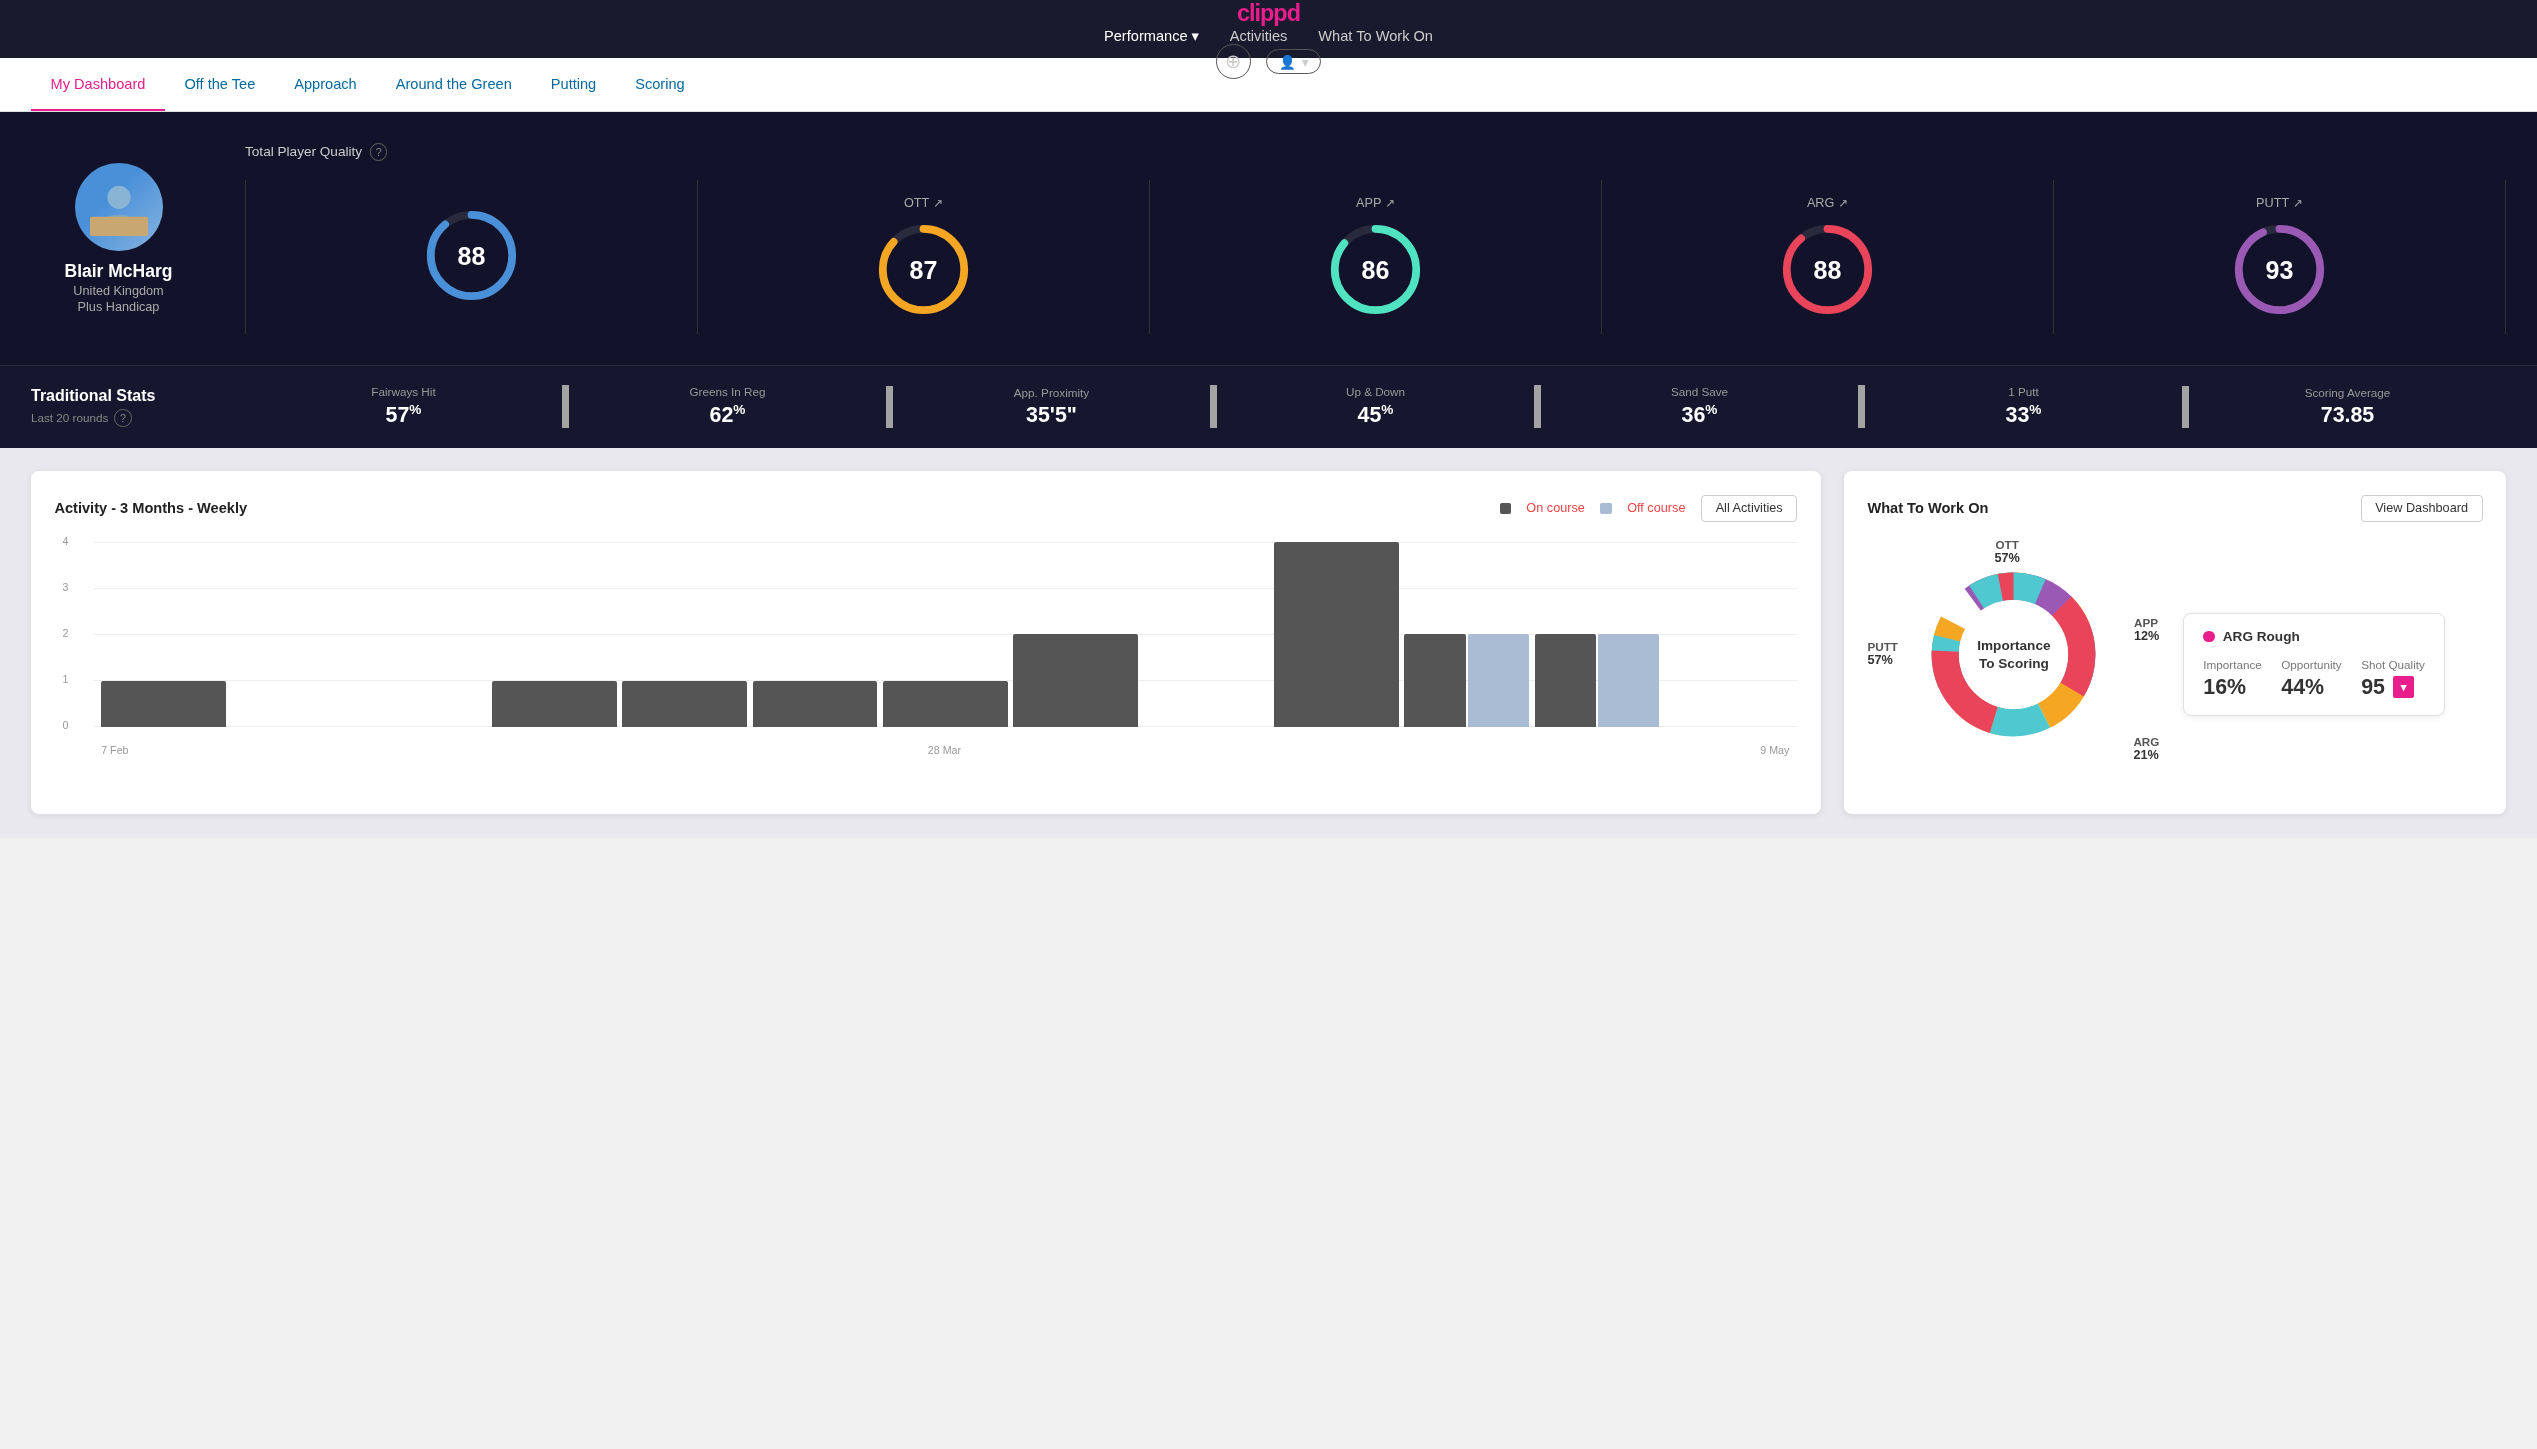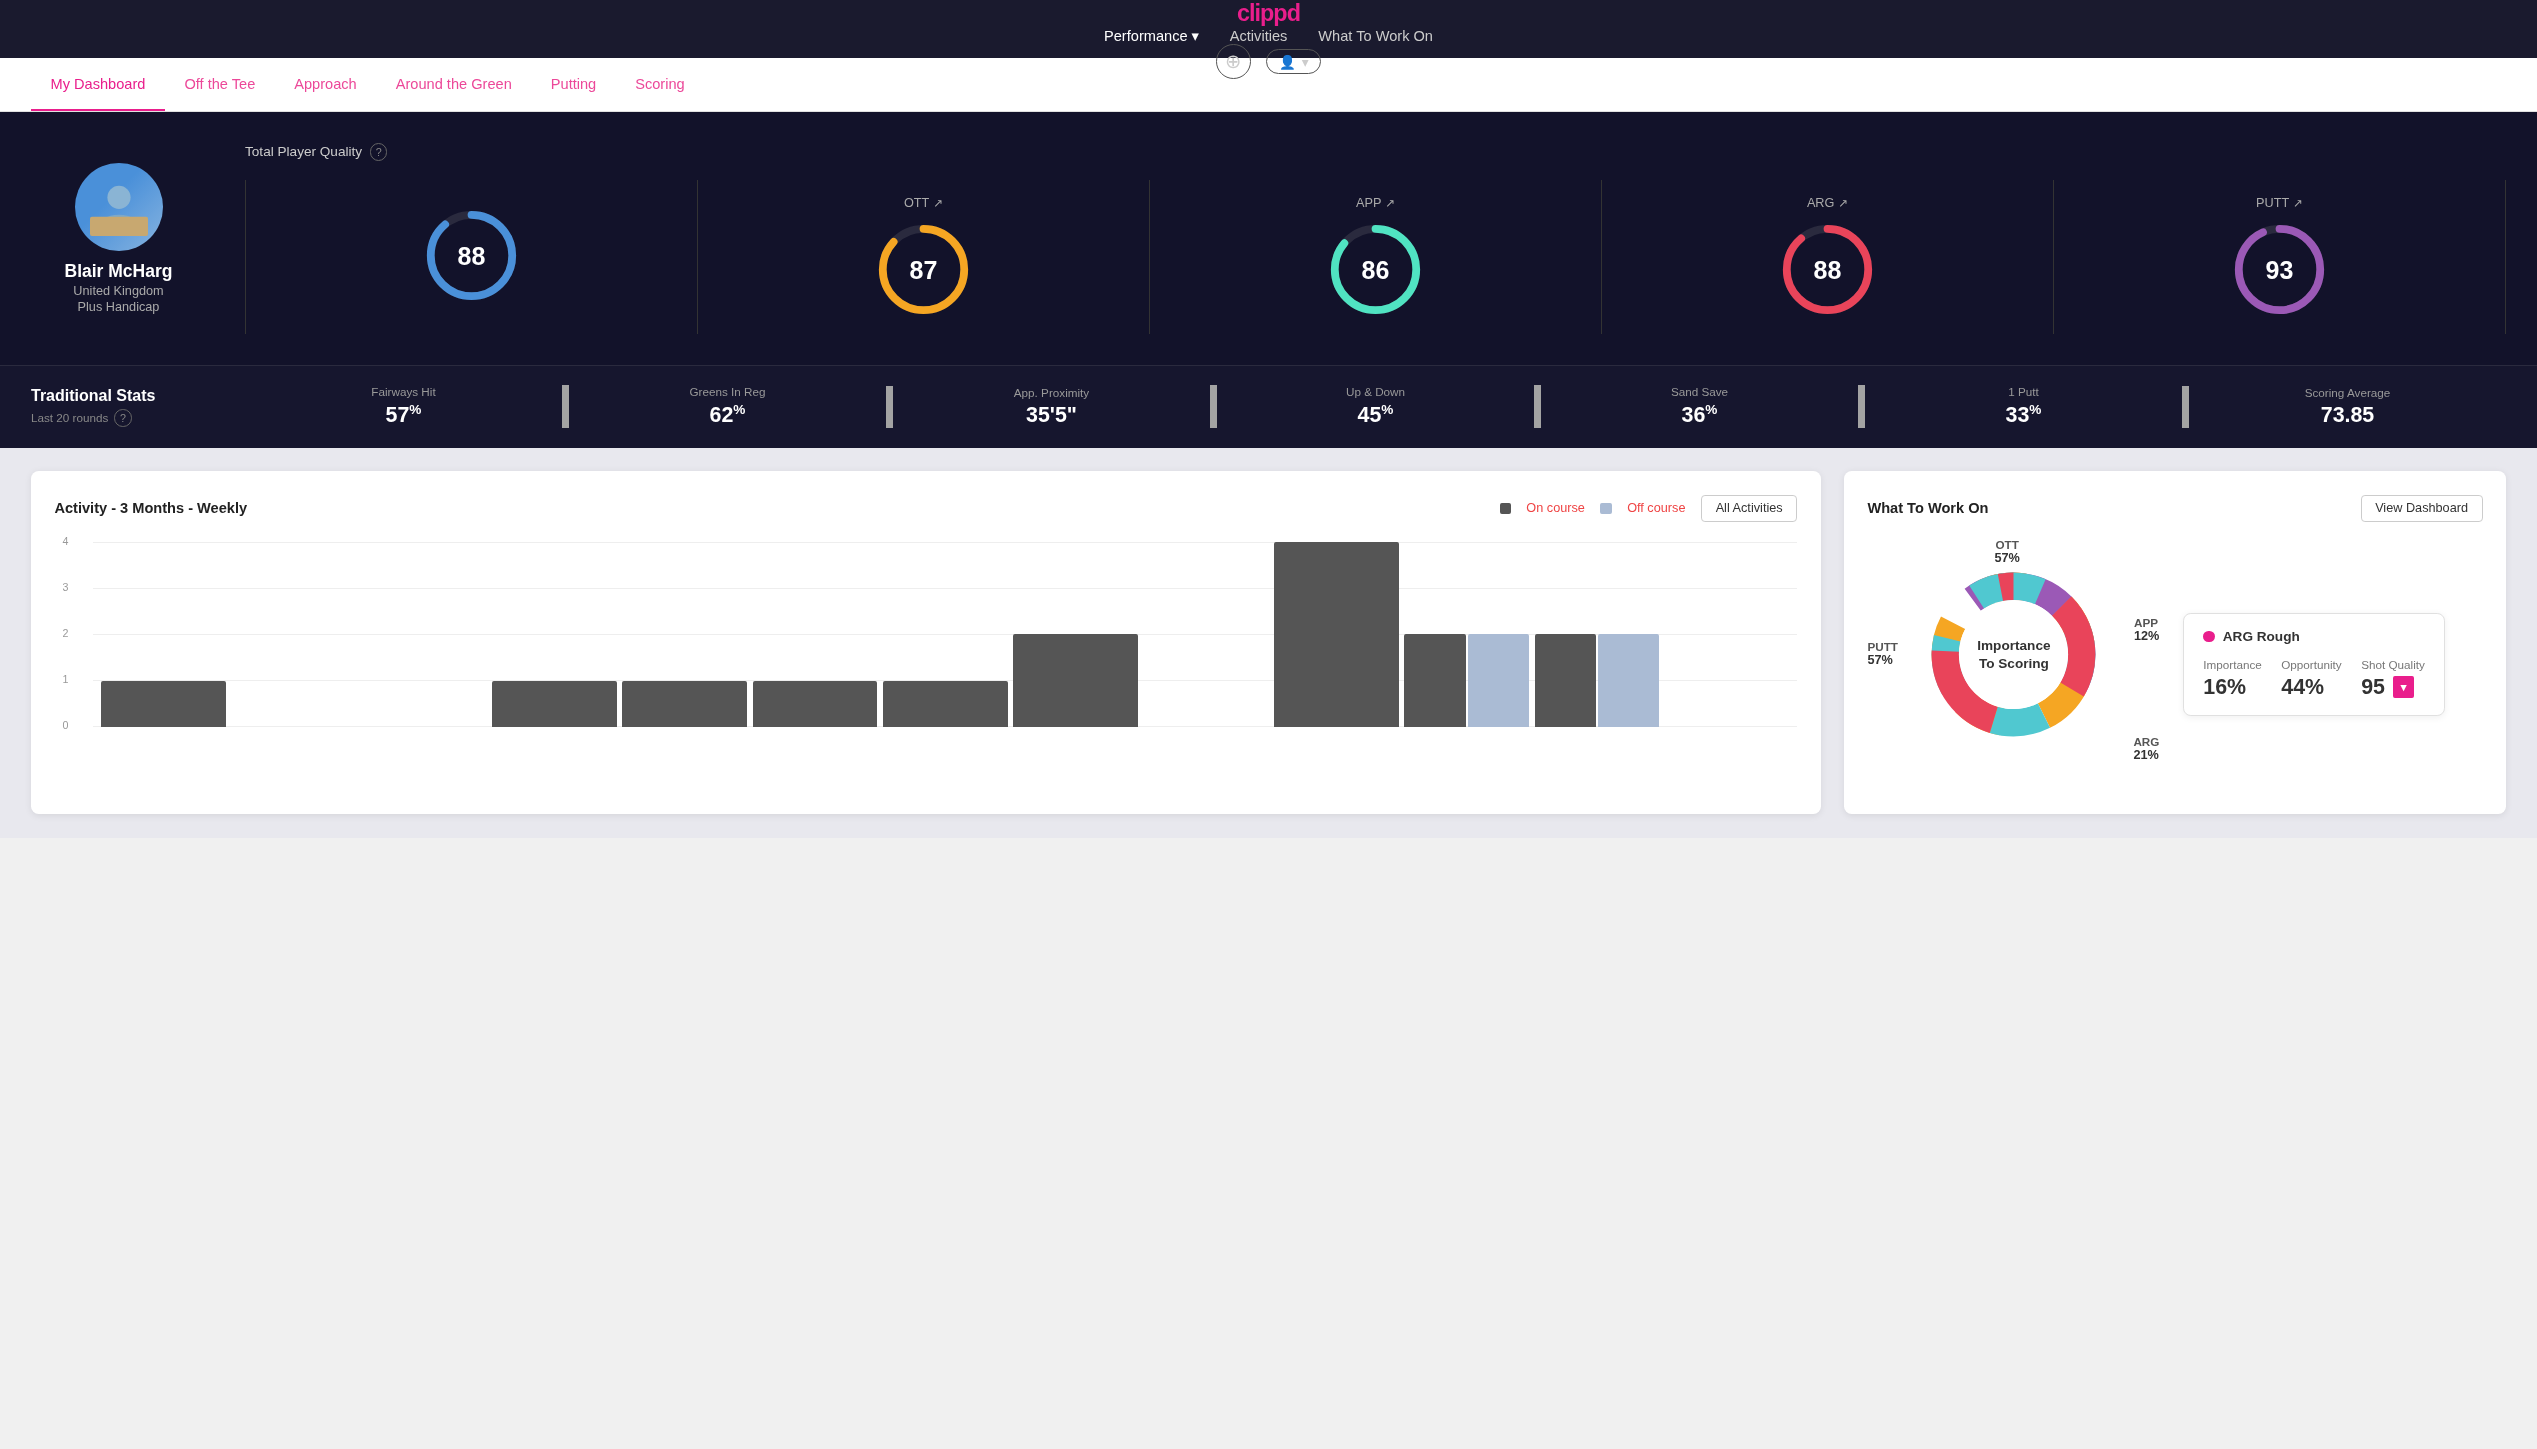--- a/index.html
+++ b/index.html
@@ -54,21 +54,21 @@
     }
 
     
     .sub-nav {
       background: #fff;
       display: flex;
       padding: 0 31px;
       border-bottom: 1px solid #e0e0e0;
     }
     .sub-nav-item {
-      color: #ec4899;
+      color: #0369a1;
       text-decoration: none;
       font-size: 14.6px;
       padding: 17.5px 19.5px;
       border-bottom: 2.9px solid transparent;
       cursor: pointer;
     }
     .sub-nav-item.active {
       color: #e91e8c;
       border-bottom: 2.9px solid #e91e8c;
     }
@@ -543,20 +543,25 @@
             <div class="bar off-course" style="height: 93px;"></div>
           </div>
           <div class="bar-group">
             <div class="bar on-course" style="height: 93px;"></div>
             <div class="bar off-course" style="height: 93px;"></div>
           </div>
           <div class="bar-group">
             <div class="bar on-course" style="height: 1.9px; background: transparent;"></div>
           </div>
         </div>
+      <div class="x-axis">
+        <span class="x-label">7 Feb</span>
+        <span class="x-label">28 Mar</span>
+        <span class="x-label">9 May</span>
+      </div>
     </div>
   </div>
 
   <div class="card work-card">
     <div class="work-card-header">
       <span class="card-title">What To Work On</span>
       <button class="view-dashboard-btn">View Dashboard</button>
     </div>
 
     <div class="donut-section">

